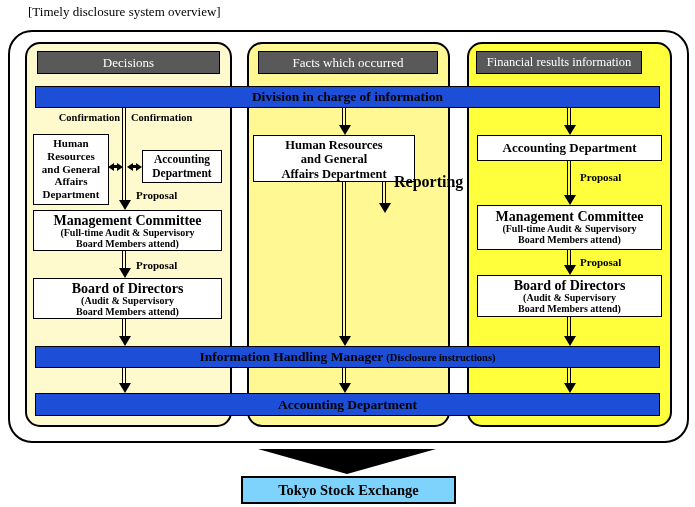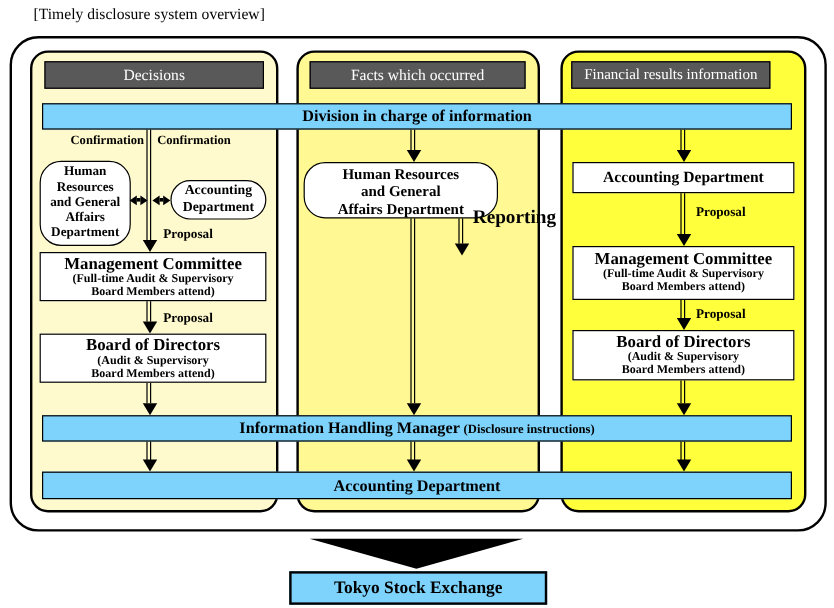--- a/index.html
+++ b/index.html
@@ -1,33 +1,33 @@
 <!DOCTYPE html>
 <html><head>
 <meta charset="utf-8">
 <style>
   html,body{margin:0;padding:0;background:#fff;}
   #stage{
     position:relative;width:695px;height:507px;background:#fff;overflow:hidden;
     font-family:"Liberation Serif","DejaVu Serif",serif;color:#000;
   }
   .abs{position:absolute;}
-  .pre{white-space:pre-line;border-radius:18px;}
+  .pre{white-space:pre-line;}
   .col{border:2px solid #000;border-radius:15px;box-sizing:border-box;}
   .outer{border:2px solid #000;border-radius:24px;background:#fff;box-sizing:border-box;}
   .hdr{
     background:#595959;border:1px solid #000;color:#fff;text-align:center;
     font-size:13px;box-sizing:border-box;line-height:21px;
   }
   .box{
     background:#fff;border:1px solid #000;text-align:center;font-weight:bold;
     box-sizing:border-box;
   }
   .bar{
-    background:#7dd3fc;border:1px solid #000;text-align:center;font-weight:bold;
+    background:#1d4ed8;border:1px solid #000;text-align:center;font-weight:bold;
     box-sizing:border-box;font-size:13.5px;
   }
   .lbl{font-weight:bold;font-size:10.5px;line-height:12px;}
   
   .shaft{
     width:2px;border-left:1.5px solid #000;border-right:1.5px solid #000;
     background:transparent;box-sizing:content-box;
   }
   
   .ah{

